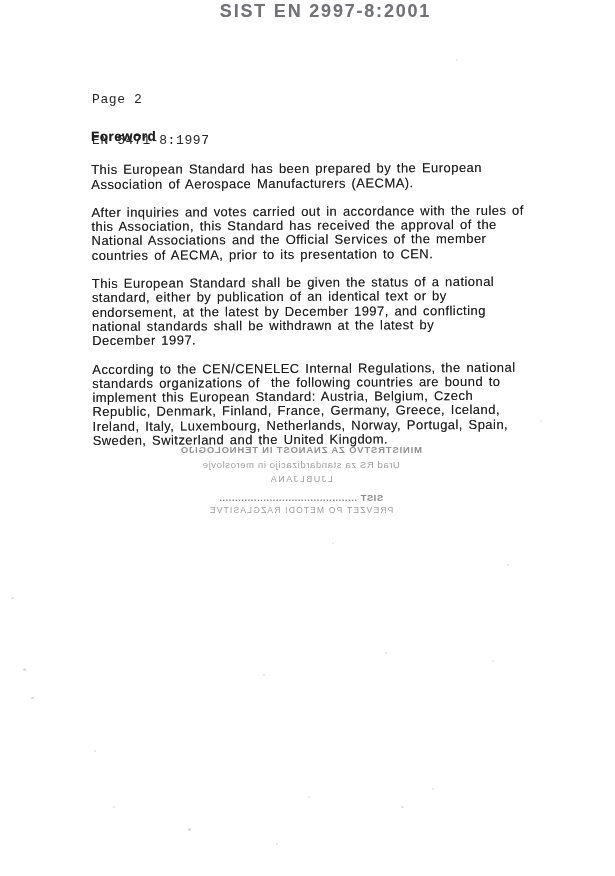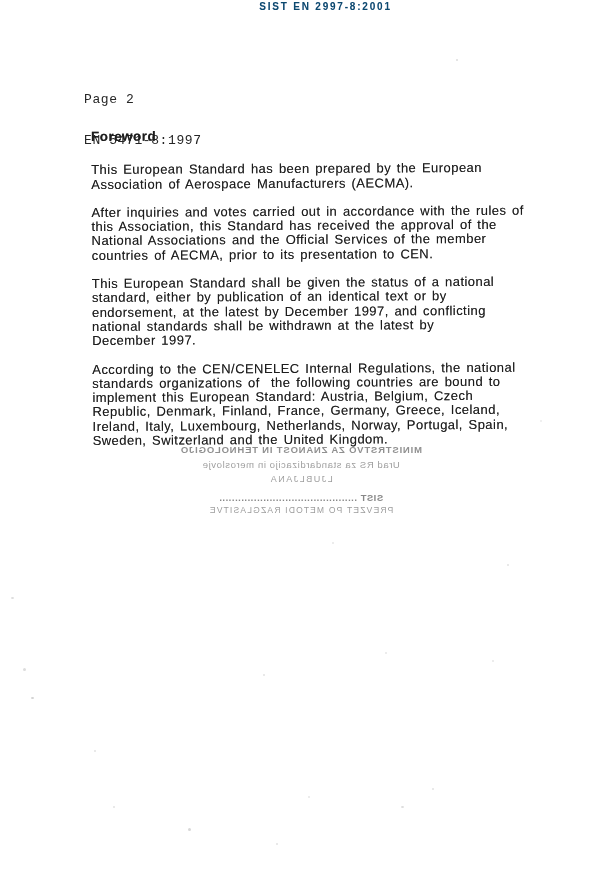--- a/index.html
+++ b/index.html
@@ -18,31 +18,31 @@
 
   
   .watermark {
     position: absolute;
     top: 1px;
     left: 0;
     right: 0;
     text-align: center;
     font-family: "Liberation Sans", sans-serif;
     font-weight: bold;
-    font-size: 10px;
+    font-size: 18px;
     letter-spacing: 1.8px;
-    color: #0c4a6e;
+    color: #737373;
     text-shadow: 0 0 0.6px #c4c6e7;
     padding-left: 36px;
   }
 
   
   .page-header {
     position: absolute;
-    left: 84px;
+    left: 92px;
     top: 66px;
     font-family: "Liberation Mono", monospace;
     font-size: 13px;
     line-height: 13.5px;
     letter-spacing: 0.6px;
     color: #262626;
     white-space: pre;
   }
 
   

